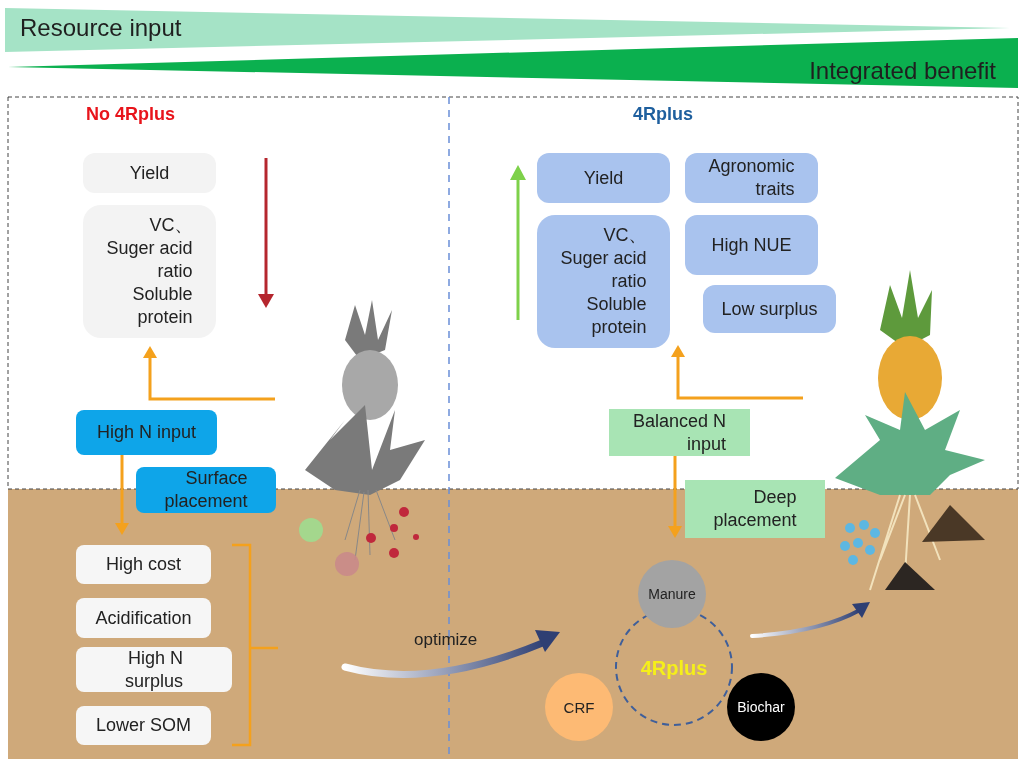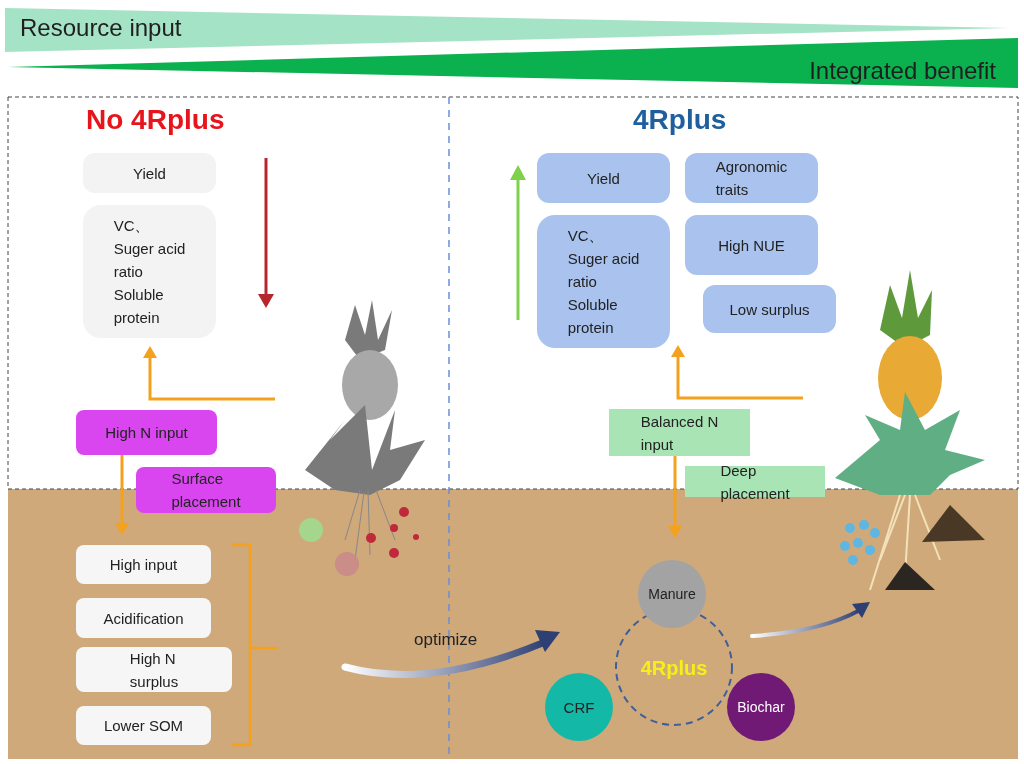--- a/index.html
+++ b/index.html
@@ -1,23 +1,23 @@
 <!DOCTYPE html>
 <html><head>
 <meta charset="utf-8">
 <style>
 *{box-sizing:border-box;margin:0;padding:0}
 body{width:1024px;height:764px;background:#fff;position:relative;overflow:hidden;font-family:"Liberation Sans",sans-serif;color:#222}
 .abs{position:absolute}
 .banner-text{font-size:24px;color:#1f1f1f}
-.panel-title{font-size:28px;font-weight:bold}
-.box{position:absolute;display:flex;align-items:center;justify-content:center;text-align:left;font-size:15px;line-height:23px;border-radius:12px;color:#222;white-space:pre-line}
+.panel-title{font-size:18px;font-weight:bold}
+.box{position:absolute;display:flex;align-items:center;justify-content:center;text-align:right;font-size:18px;line-height:23px;border-radius:12px;color:#222;white-space:pre-line}
 .gray{background:#f3f3f3}
 .blue{background:#a9c3ee}
-.red{background:#d946ef;border-radius:8px;color:#222}
+.red{background:#0ea5e9;border-radius:8px;color:#222}
 .green{background:#a8e4b4;border-radius:0}
 .white{background:#f6f6f6;border-radius:8px}
 .circle{position:absolute;border-radius:50%;display:flex;align-items:center;justify-content:center;font-size:14px}
 svg{position:absolute;left:0;top:0}
 </style>
 </head>
 <body>
 
 <svg width="1024" height="100">
   <polygon points="5,8 1010,28 5,52" fill="#a5e3c6"></polygon>
@@ -68,21 +68,21 @@
 <div class="abs panel-title" style="left:86px;top:104px;color:#e8141b">No 4Rplus</div>
 <div class="box gray" style="left:83px;top:153px;width:133px;height:40px">Yield</div>
 <div class="box gray" style="left:83px;top:205px;width:133px;height:133px;border-radius:18px">VC、
 Suger acid
 ratio
 Soluble
 protein</div>
 <div class="box red" style="left:76px;top:410px;width:141px;height:45px">High N input</div>
 <div class="box red" style="left:136px;top:467px;width:140px;height:46px">Surface
 placement</div>
-<div class="box white" style="left:76px;top:545px;width:135px;height:39px">High input</div>
+<div class="box white" style="left:76px;top:545px;width:135px;height:39px">High cost</div>
 <div class="box white" style="left:76px;top:598px;width:135px;height:40px">Acidification</div>
 <div class="box white" style="left:76px;top:647px;width:156px;height:45px">High N
 surplus</div>
 <div class="box white" style="left:76px;top:706px;width:135px;height:39px">Lower SOM</div>
 
 <svg width="1024" height="764">
   <g fill="#7a7a7a">
     <polygon points="345,340 355,305 365,335 372,300 378,340 392,310 385,350 360,360"></polygon>
     <ellipse cx="370" cy="385" rx="28" ry="35" fill="#a8a8a8"></ellipse>
     <polygon points="305,470 345,420 330,440 365,405 372,470 395,410 390,450 425,440 400,480 370,495 335,490"></polygon>
@@ -105,28 +105,28 @@
 traits</div>
 <div class="box blue" style="left:537px;top:215px;width:133px;height:133px;border-radius:18px">VC、
 Suger acid
 ratio
 Soluble
 protein</div>
 <div class="box blue" style="left:685px;top:215px;width:133px;height:60px">High NUE</div>
 <div class="box blue" style="left:703px;top:285px;width:133px;height:48px">Low surplus</div>
 <div class="box green" style="left:609px;top:409px;width:141px;height:47px">Balanced N
 input</div>
-<div class="box green" style="left:685px;top:466px;width:140px;height:31px">Deep
+<div class="box green" style="left:685px;top:480px;width:140px;height:58px">Deep
 placement</div>
 
 <div class="abs" style="left:414px;top:630px;font-size:17px">optimize</div>
 
 <div class="circle" style="left:638px;top:560px;width:68px;height:68px;background:#a3a3a3;color:#222">Manure</div>
-<div class="circle" style="left:545px;top:673px;width:68px;height:68px;background:#14b8a6;color:#222;font-size:15px">CRF</div>
-<div class="circle" style="left:727px;top:673px;width:68px;height:68px;background:#701a75;color:#fff">Biochar</div>
+<div class="circle" style="left:545px;top:673px;width:68px;height:68px;background:#fdba74;color:#222;font-size:15px">CRF</div>
+<div class="circle" style="left:727px;top:673px;width:68px;height:68px;background:#000000;color:#fff">Biochar</div>
 <div class="abs" style="left:634px;top:657px;width:80px;text-align:center;font-size:20px;font-weight:bold;color:#f5ef1a">4Rplus</div>
 
 <svg width="1024" height="764">
   <polygon points="880,330 890,285 902,318 910,270 918,318 932,290 930,335 905,348" fill="#5e9a3c"></polygon>
   <ellipse cx="910" cy="378" rx="32" ry="42" fill="#e8a935"></ellipse>
   <g fill="#5fae84">
     <polygon points="835,478 880,440 865,415 900,430 905,392 925,430 960,410 945,450 985,460 950,475 930,495 880,495"></polygon>
   </g>
   <g stroke="#f2e2bc" stroke-width="2" fill="none">
     <path d="M905,495 L880,560 M910,495 L905,575 M915,495 L940,560 M900,495 L870,590"></path>

